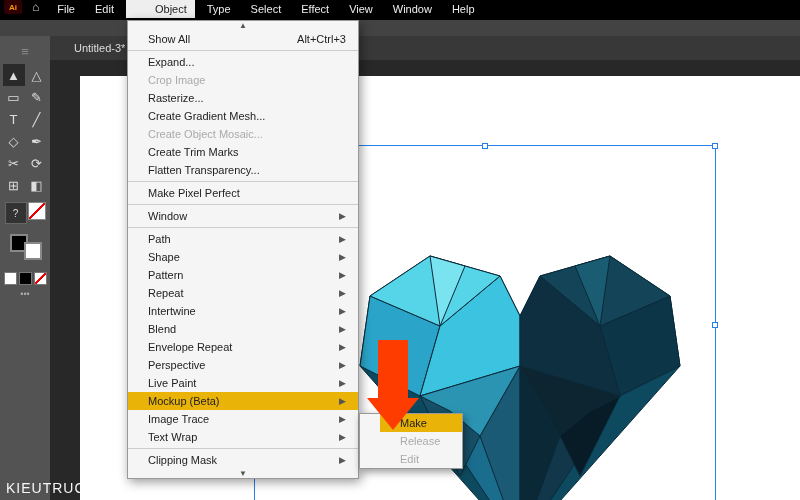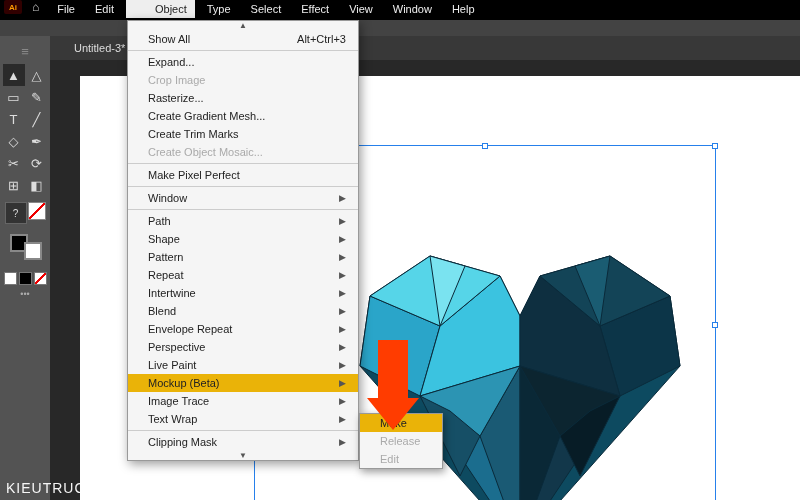--- a/index.html
+++ b/index.html
@@ -28,21 +28,21 @@
 .doc-area { flex: 1; background: #282828; position: relative; }
 .tab-strip { background: #383838; height: 24px; display: flex; align-items: center; padding-left: 24px; color: #ddd; font-size: 11px; }
 .canvas { position: absolute; top: 40px; left: 30px; right: 0; bottom: 0; background: #fff; }
 .dropdown { position: absolute; top: 20px; left: 127px; width: 232px; background: #f5f5f5; border: 1px solid #999; box-shadow: 2px 3px 10px rgba(0,0,0,0.4); z-index: 20; max-height: 480px; overflow: hidden; }
 .dd-scroll { text-align: center; color: #555; font-size: 8px; }
 .dd-item { padding: 3px 12px 3px 20px; color: #222; display: flex; justify-content: space-between; align-items: center; }
 .dd-item.disabled { color: #aaa; }
 .dd-item.highlight { background: #eab308; }
 .dd-item .arrow { font-size: 9px; color: #555; }
 .dd-sep { border-top: 1px solid #ccc; margin: 2px 0; }
-.submenu { position: absolute; top: 413px; left: 359px; width: 84px; background: #f5f5f5; border: 1px solid #999; box-shadow: 2px 3px 8px rgba(0,0,0,0.4); z-index: 21; }
+.submenu { position: absolute; top: 413px; left: 359px; width: 104px; background: #f5f5f5; border: 1px solid #999; box-shadow: 2px 3px 8px rgba(0,0,0,0.4); z-index: 21; padding-left: 20px; }
 .red-arrow { position: absolute; top: 340px; left: 378px; z-index: 25; }
 .red-arrow .shaft { width: 30px; height: 58px; background: #ff3c00; }
 .red-arrow .head { width: 0; height: 0; border-left: 26px solid transparent; border-right: 26px solid transparent; border-top: 32px solid #ff3c00; margin-left: -11px; }
 .sel-box { position: absolute; border: 1px solid #2680eb; }
 .sel-box.outer { top: 109px; left: 204px; width: 462px; height: 360px; }
 .sel-handle { position: absolute; width: 6px; height: 6px; background: #fff; border: 1px solid #2680eb; }
 .heart-svg { position: absolute; top: 120px; left: 220px; }
 .watermark { position: absolute; bottom: 4px; left: 6px; color: #fff; font-size: 14px; letter-spacing: 1px; opacity: 0.95; font-weight: 300; }
 </style>
 </head>
@@ -154,25 +154,28 @@
       </div>
       <div class="dd-item disabled">
         <span>Crop Image</span>
       </div>
       <div class="dd-item">
         <span>Rasterize...</span>
       </div>
       <div class="dd-item">
         <span>Create Gradient Mesh...</span>
       </div>
-      <div class="dd-item">
-        <span>Create Trim Marks</span>
-      </div>
       <div class="dd-item disabled">
         <span>Create Object Mosaic...</span>
+      </div>
+      <div class="dd-item">
+        <span>Create Trim Marks</span>
+      </div>
+      <div class="dd-item">
+        <span>Flatten Transparency...</span>
       </div>
       <div class="dd-sep"></div>
       <div class="dd-item">
         <span>Make Pixel Perfect</span>
       </div>
       <div class="dd-sep"></div>
       <div class="dd-item">
         <span>Window</span>
         <span class="arrow">▶</span>
       </div>

